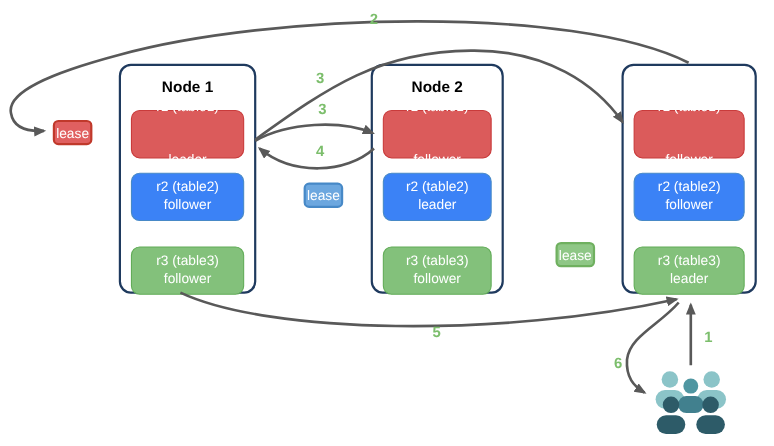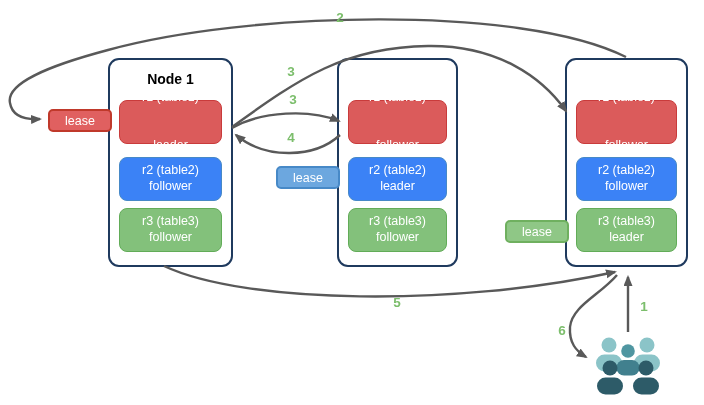--- a/index.html
+++ b/index.html
@@ -17,25 +17,25 @@
     font-size:14px;font-weight:bold;color:#000000;
   }
   .replica{
     position:absolute;left:9px;right:9px;height:44px;box-sizing:border-box;
     border-radius:8px;display:flex;flex-direction:column;align-items:center;justify-content:center;
     color:#ffffff;font-size:12.5px;line-height:1.25;text-align:center;
   }
   .replica.red  {background:#DB5B5B;border:1.5px solid #C93B3B;gap:32px;}
   .replica.blue {background:#3b82f6;border:1.5px solid #4789C7;text-align:right;}
   .replica.green{background:#83C17B;border:1.5px solid #62AC58;}
-  .r1{top:40px;} .r2{top:97px;} .r3{top:148px;}
+  .r1{top:40px;} .r2{top:97px;} .r3{top:164px;}
 
   
   .lease{
-    position:absolute;width:64px;height:23px;box-sizing:border-box;border-radius:5px;
+    position:absolute;width:36px;height:23px;box-sizing:border-box;border-radius:5px;
     display:flex;align-items:center;justify-content:center;
     color:#ffffff;font-size:12.5px;
   }
   .lease.red  {background:#E06060;border:2px solid #C0392B;left:48px;top:109px;}
   .lease.blue {background:#6CA7DF;border:2px solid #4789C7;left:276px;top:166px;}
   .lease.green{background:#8FC786;border:2px solid #6FB05F;left:505px;top:220px;}
 
   
   .step{
     position:absolute;transform:translate(-50%,-50%);
@@ -60,20 +60,21 @@
       <span>r2 (table2)</span>
       <span>follower</span>
     </div>
     <div class="replica green r3">
       <span>r3 (table3)</span>
       <span>follower</span>
     </div>
   </div>
 
   <div class="node" style="left:337px;width:121px;">
+    <div class="node-title">Node 2</div>
     <div class="replica red r1">
       <span>r1 (table1)</span>
       <span>follower</span>
     </div>
     <div class="replica blue r2">
       <span>r2 (table2)</span>
       <span>leader</span>
     </div>
     <div class="replica green r3">
       <span>r3 (table3)</span>

